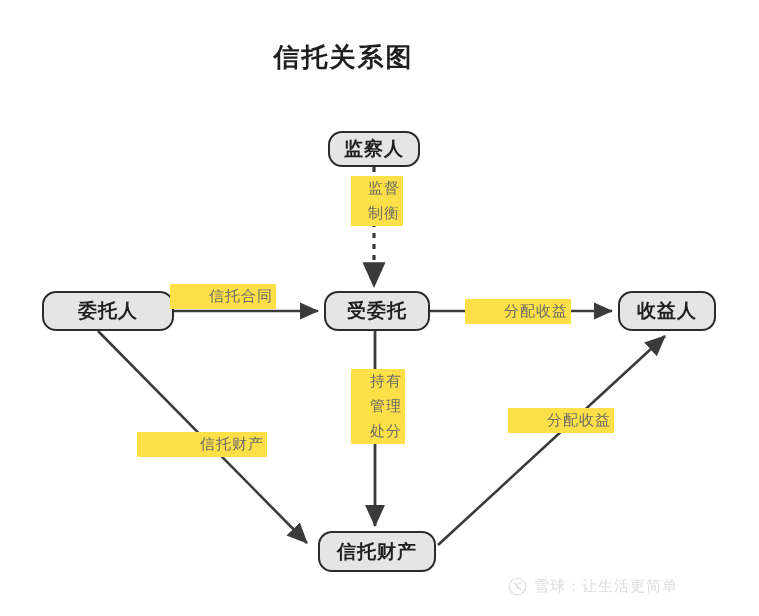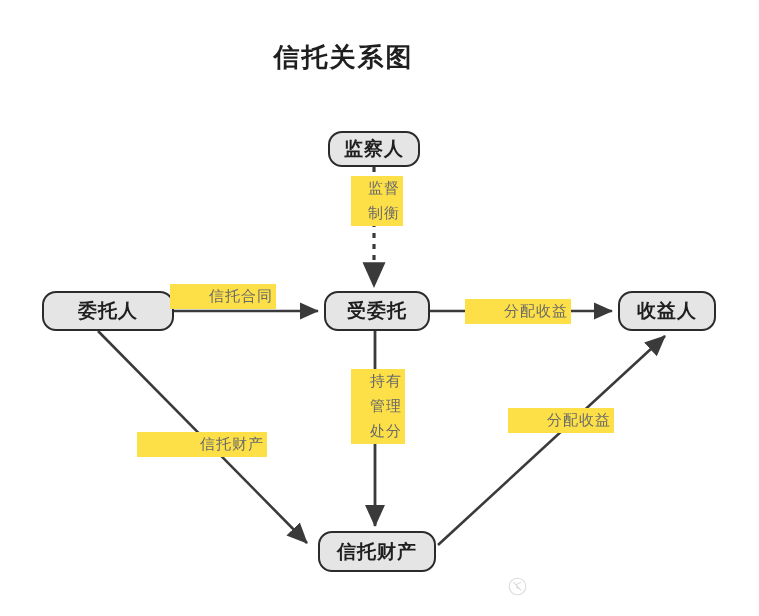--- a/index.html
+++ b/index.html
@@ -146,13 +146,14 @@
 
 <div class="edge-label" style="left:137px; top:432px; width:124px;">信托财产</div>
 
 <div class="edge-label" style="left:508px; top:408px; width:100px;">分配收益</div>
 
 <div class="watermark">
   <svg class="wm-logo" viewBox="0 0 24 24" xmlns="http://www.w3.org/2000/svg">
     <circle cx="12" cy="12" r="10.5" fill="none" stroke="#dcdcdc" stroke-width="1.4"></circle>
     <path d="M7.5 7.2 L16.2 16.6 M16.4 7.2 C13.2 7.2 11 9.2 11 11.6 C11 13.6 12.6 14.6 14.4 14.6" fill="none" stroke="#dcdcdc" stroke-width="1.4" stroke-linecap="round"></path>
   </svg>
+  <span>雪球：让生活更简单</span>
 </div>
 
 </body></html>

